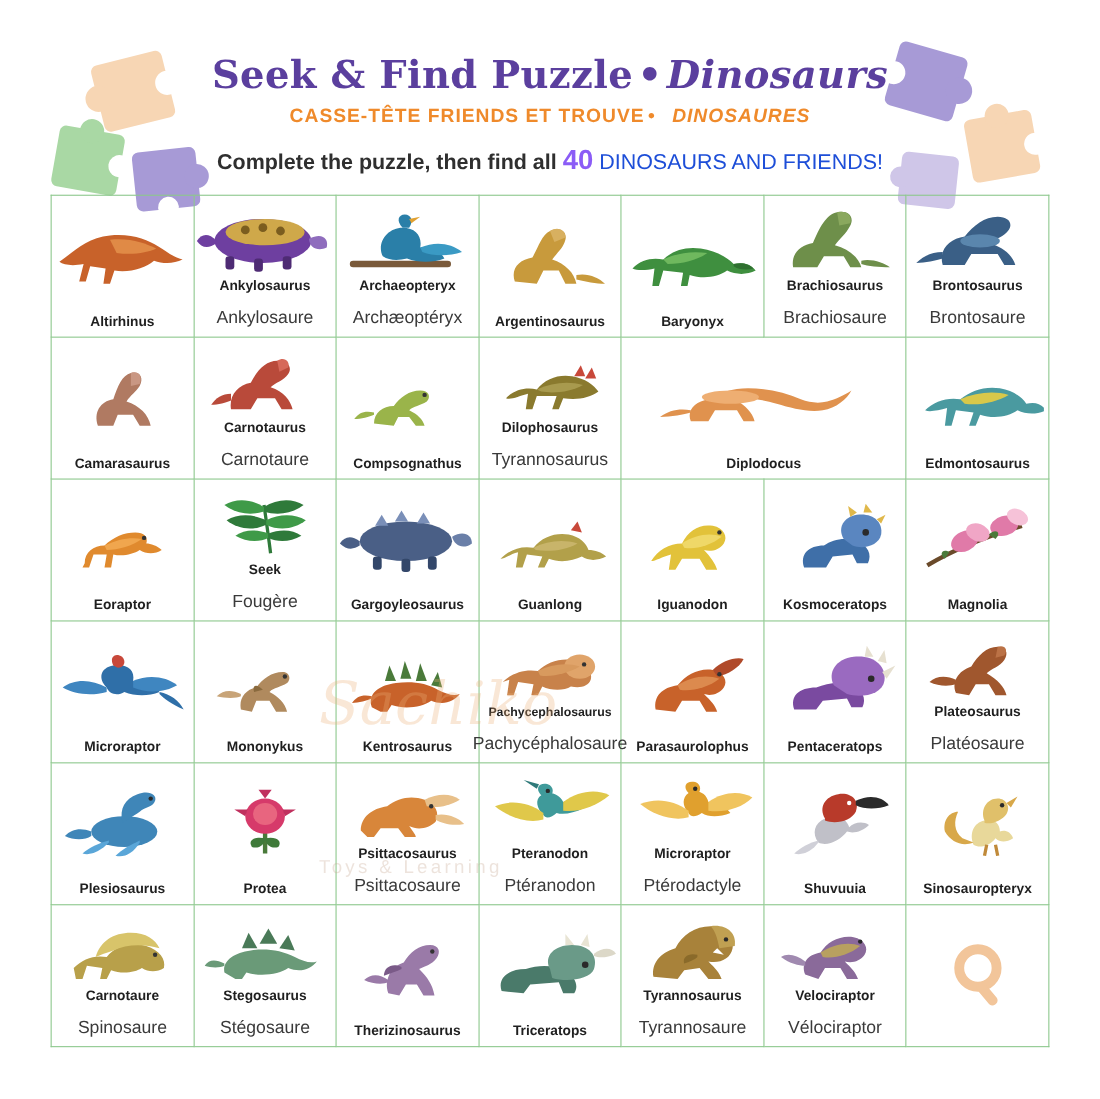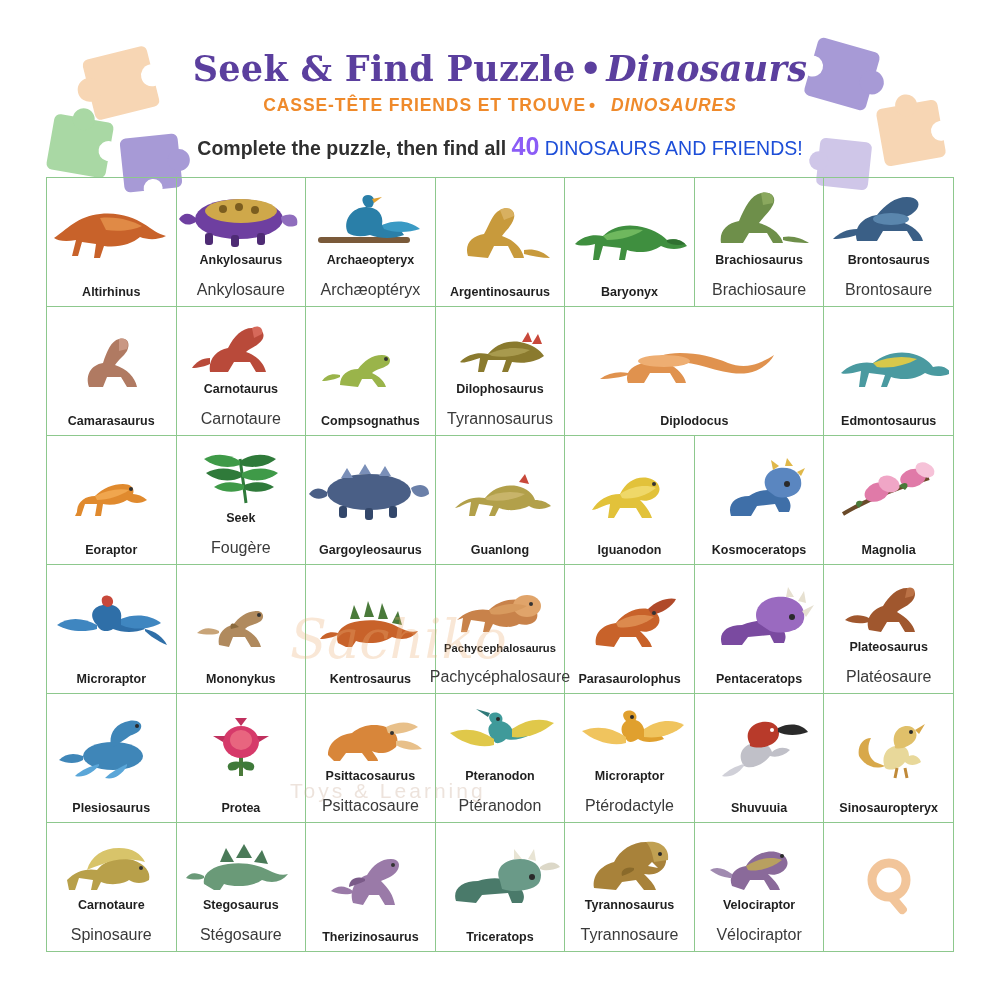--- a/index.html
+++ b/index.html
@@ -109,21 +109,21 @@
     font-family: "DejaVu Serif", serif;
     font-style: italic;
     font-size: 54px;
     z-index: 4;
     pointer-events: none;
     user-select: none;
   }
   .watermark .wm-sub {
     font-family: "Liberation Sans", sans-serif;
     font-style: normal;
-    font-size: 21px;
+    font-size: 17px;
     letter-spacing: 3px;
     margin-top: 108px;
     color: rgba(200, 170, 150, 0.33);
   }
 
   
   .grid-wrap {
     position: relative;
     margin: 16px auto 0 auto;
     width: 908px;

